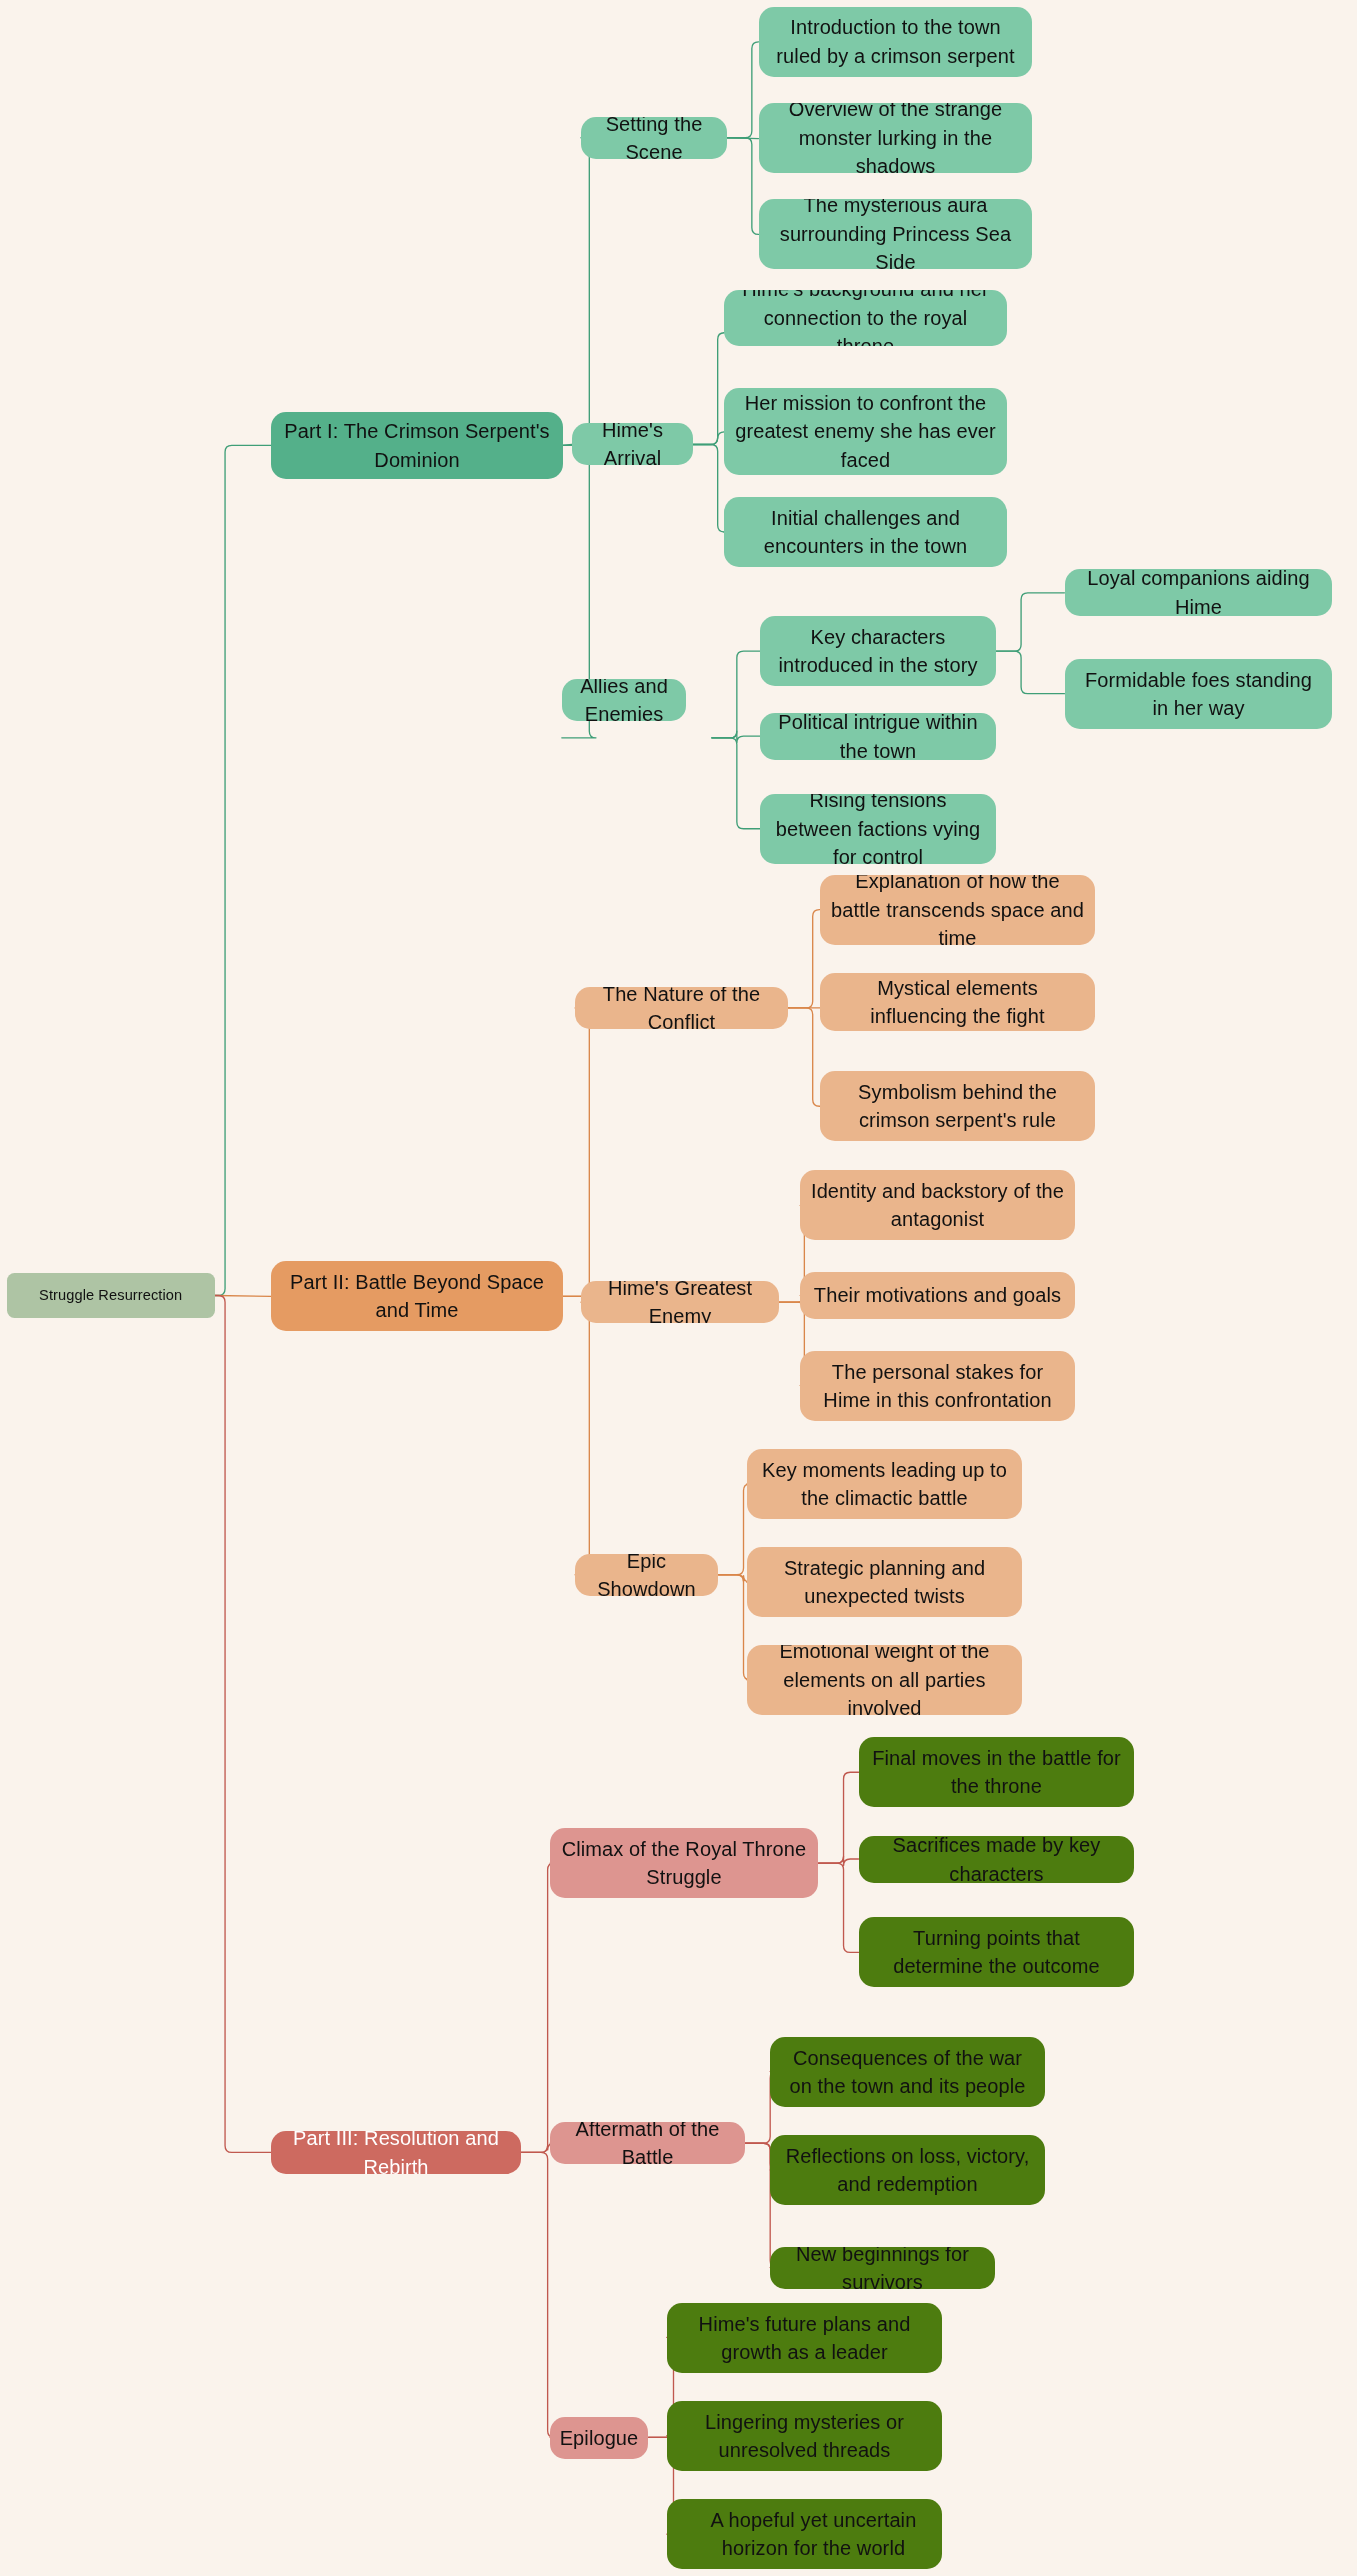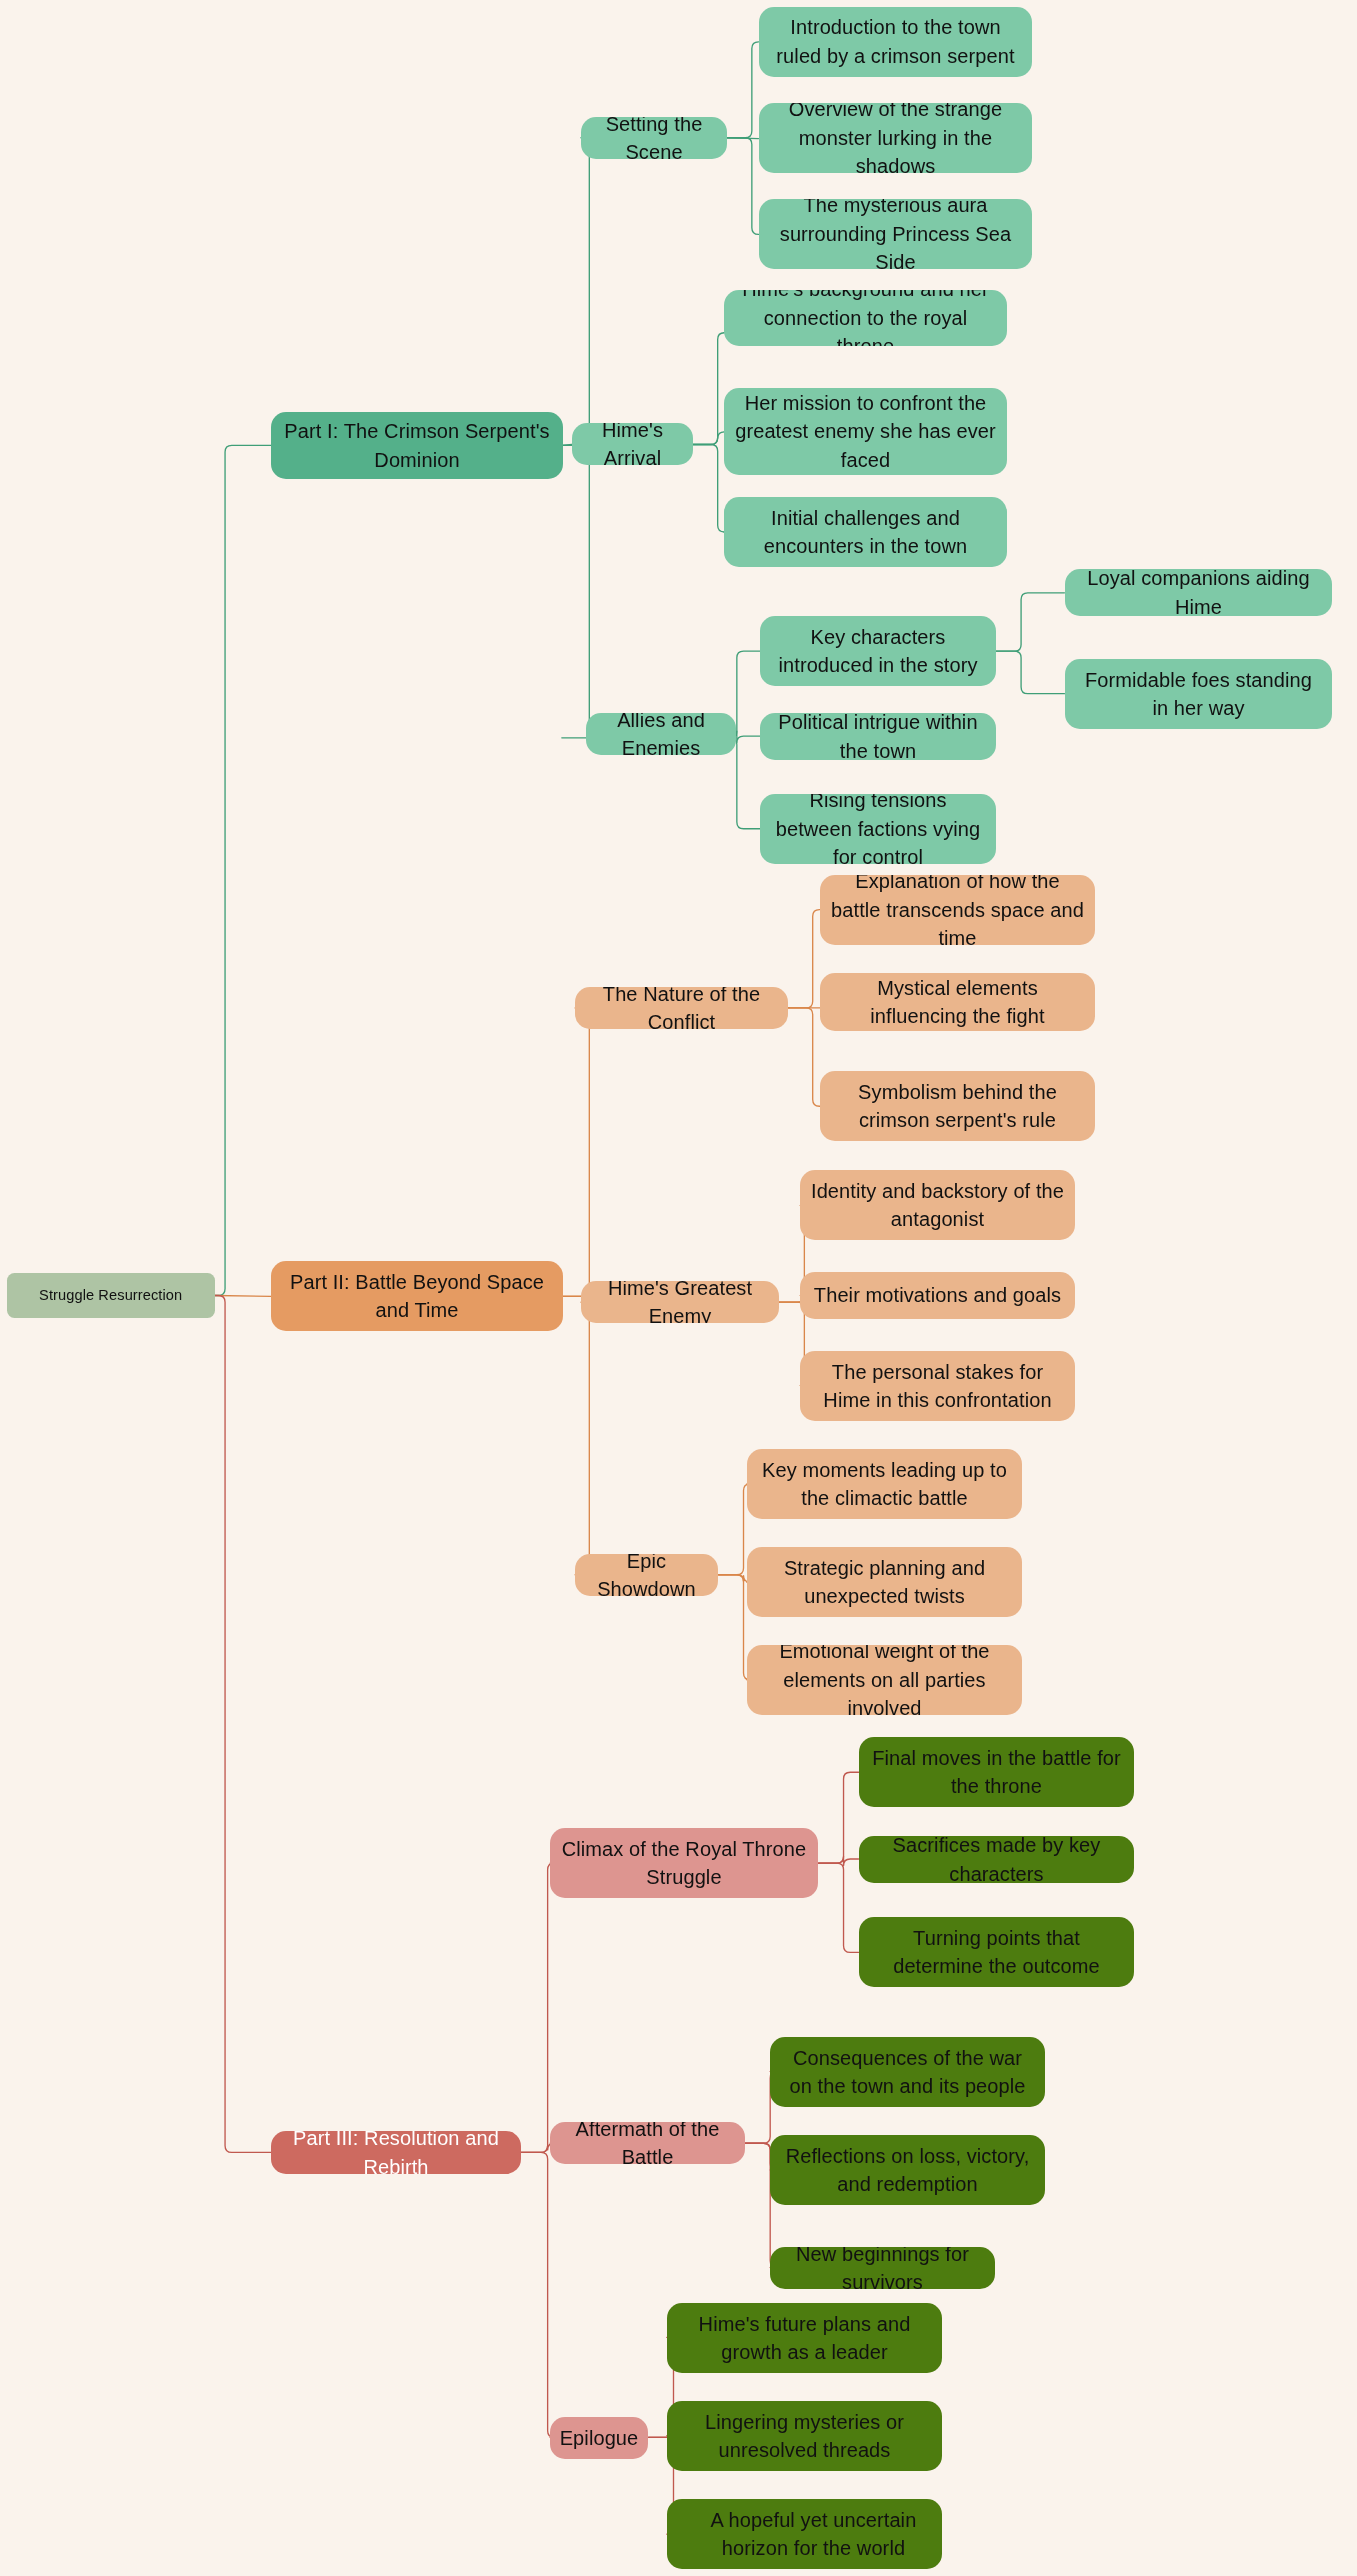--- a/index.html
+++ b/index.html
@@ -114,21 +114,21 @@
       <div class="node root" style="left: 6.7px; top: 1273px; width: 208px; height: 45px;">Struggle Resurrection</div>
       <div class="node l1-green" style="left: 271px; top: 412px; width: 292px; height: 67px;">Part I: The Crimson Serpent's Dominion</div>
       <div class="node l2-green" style="left: 581px; top: 117px; width: 146px; height: 42px;">Setting the Scene</div>
       <div class="node l3-green" style="left: 759px; top: 6.7px; width: 273px; height: 70px;">Introduction to the town ruled by a crimson serpent</div>
       <div class="node l3-green" style="left: 759px; top: 103px; width: 273px; height: 70px;">Overview of the strange monster lurking in the shadows</div>
       <div class="node l3-green" style="left: 759px; top: 199px; width: 273px; height: 70px;">The mysterious aura surrounding Princess Sea Side</div>
       <div class="node l2-green" style="left: 572px; top: 423px; width: 121px; height: 42px;">Hime's Arrival</div>
       <div class="node l3-green" style="left: 724px; top: 290px; width: 283px; height: 56px;">Hime's background and her connection to the royal throne</div>
       <div class="node l3-green" style="left: 724px; top: 388px; width: 283px; height: 87px;">Her mission to confront the greatest enemy she has ever faced</div>
       <div class="node l3-green" style="left: 724px; top: 497px; width: 283px; height: 70px;">Initial challenges and encounters in the town</div>
-      <div class="node l2-green" style="left: 562px; top: 713px; width: 150px; height: 42px; margin-left: 24px;">Allies and Enemies</div>
+      <div class="node l2-green" style="left: 562px; top: 679px; width: 124px; height: 42px;">Allies and Enemies</div>
       <div class="node l3-green" style="left: 760px; top: 616px; width: 236px; height: 70px;">Key characters introduced in the story</div>
       <div class="node l4-green" style="left: 1065px; top: 569px; width: 267px; height: 47px;">Loyal companions aiding Hime</div>
       <div class="node l4-green" style="left: 1065px; top: 659px; width: 267px; height: 70px;">Formidable foes standing in her way</div>
       <div class="node l3-green" style="left: 760px; top: 713px; width: 236px; height: 47px;">Political intrigue within the town</div>
       <div class="node l3-green" style="left: 760px; top: 794px; width: 236px; height: 70px;">Rising tensions between factions vying for control</div>
       <div class="node l1-orange" style="left: 271px; top: 1261px; width: 292px; height: 70px;">Part II: Battle Beyond Space and Time</div>
       <div class="node l2-orange" style="left: 575px; top: 987px; width: 213px; height: 42px;">The Nature of the Conflict</div>
       <div class="node l3-orange" style="left: 820px; top: 875px; width: 275px; height: 70px;">Explanation of how the battle transcends space and time</div>
       <div class="node l3-orange" style="left: 820px; top: 973px; width: 275px; height: 58px;">Mystical elements influencing the fight</div>
       <div class="node l3-orange" style="left: 820px; top: 1071px; width: 275px; height: 70px;">Symbolism behind the crimson serpent's rule</div>

